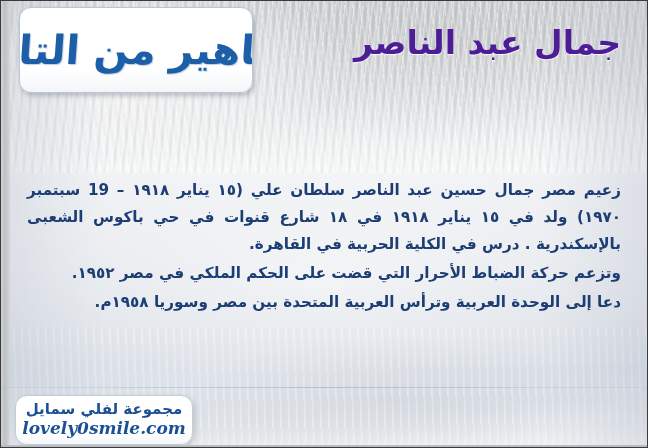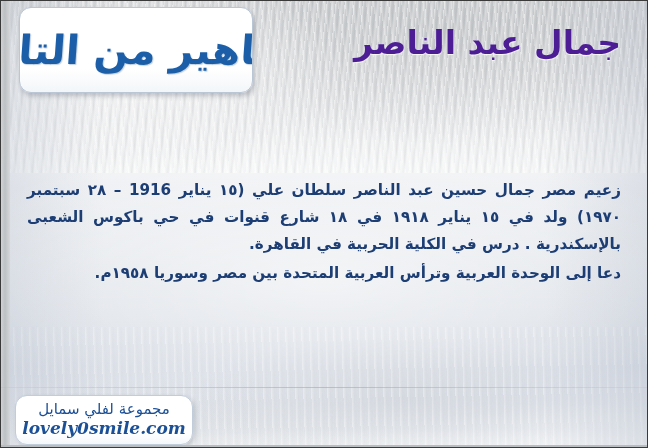--- a/index.html
+++ b/index.html
@@ -227,21 +227,21 @@
     border-radius: 12px;
     box-shadow: 2px 2px 4px rgba(70,80,95,0.22);
     display: flex;
     flex-direction: column;
     align-items: center;
     justify-content: center;
     overflow: hidden;
   }
   .footer-ar {
     font-size: 15px;
-    font-weight: normal;
+    font-weight: bold;
     color: #1b4f96;
     line-height: 1.1;
     white-space: nowrap;
     direction: rtl;
   }
   .footer-url {
     font-family: "DejaVu Serif", "Liberation Serif", serif;
     font-style: italic;
     font-weight: bold;
     font-size: 17px;
@@ -278,21 +278,22 @@
       <span class="logo-text">مشاهير من التاريخ</span>
     </div>
 
     <div class="title-block">
       <p class="person-name">جمال عبد الناصر</p>
     </div>
 
   </div>
 
   <div class="body-text">
-    <p class="para-wide">زعيم مصر جمال حسين عبد الناصر سلطان علي (١٥ يناير 1916 – ٢٨ سبتمبر ١٩٧٠) ولد في ١٥ يناير ١٩١٨ في ١٨ شارع قنوات في حي باكوس الشعبى بالإسكندرية . درس في الكلية الحربية في القاهرة.</p>
+    <p class="para-wide">زعيم مصر جمال حسين عبد الناصر سلطان علي (١٥ يناير ١٩١٨ – 19 سبتمبر ١٩٧٠) ولد في ١٥ يناير ١٩١٨ في ١٨ شارع قنوات في حي باكوس الشعبى بالإسكندرية . درس في الكلية الحربية في القاهرة.</p>
+    <p class="para-right">وتزعم حركة الضباط الأحرار التي قضت على الحكم الملكي في مصر ١٩٥٢.</p>
     <p class="para-right">دعا إلى الوحدة العربية وترأس العربية المتحدة بين مصر وسوريا ١٩٥٨م.</p>
   </div>
 
   <div class="footer">
     <div class="footer-sep"></div>
     <div class="footer-box">
       <span class="footer-ar">مجموعة لفلي سمايل</span>
       <span class="footer-url">lovely0smile.com</span>
     </div>
     <div class="footer-bottom-line"></div>

